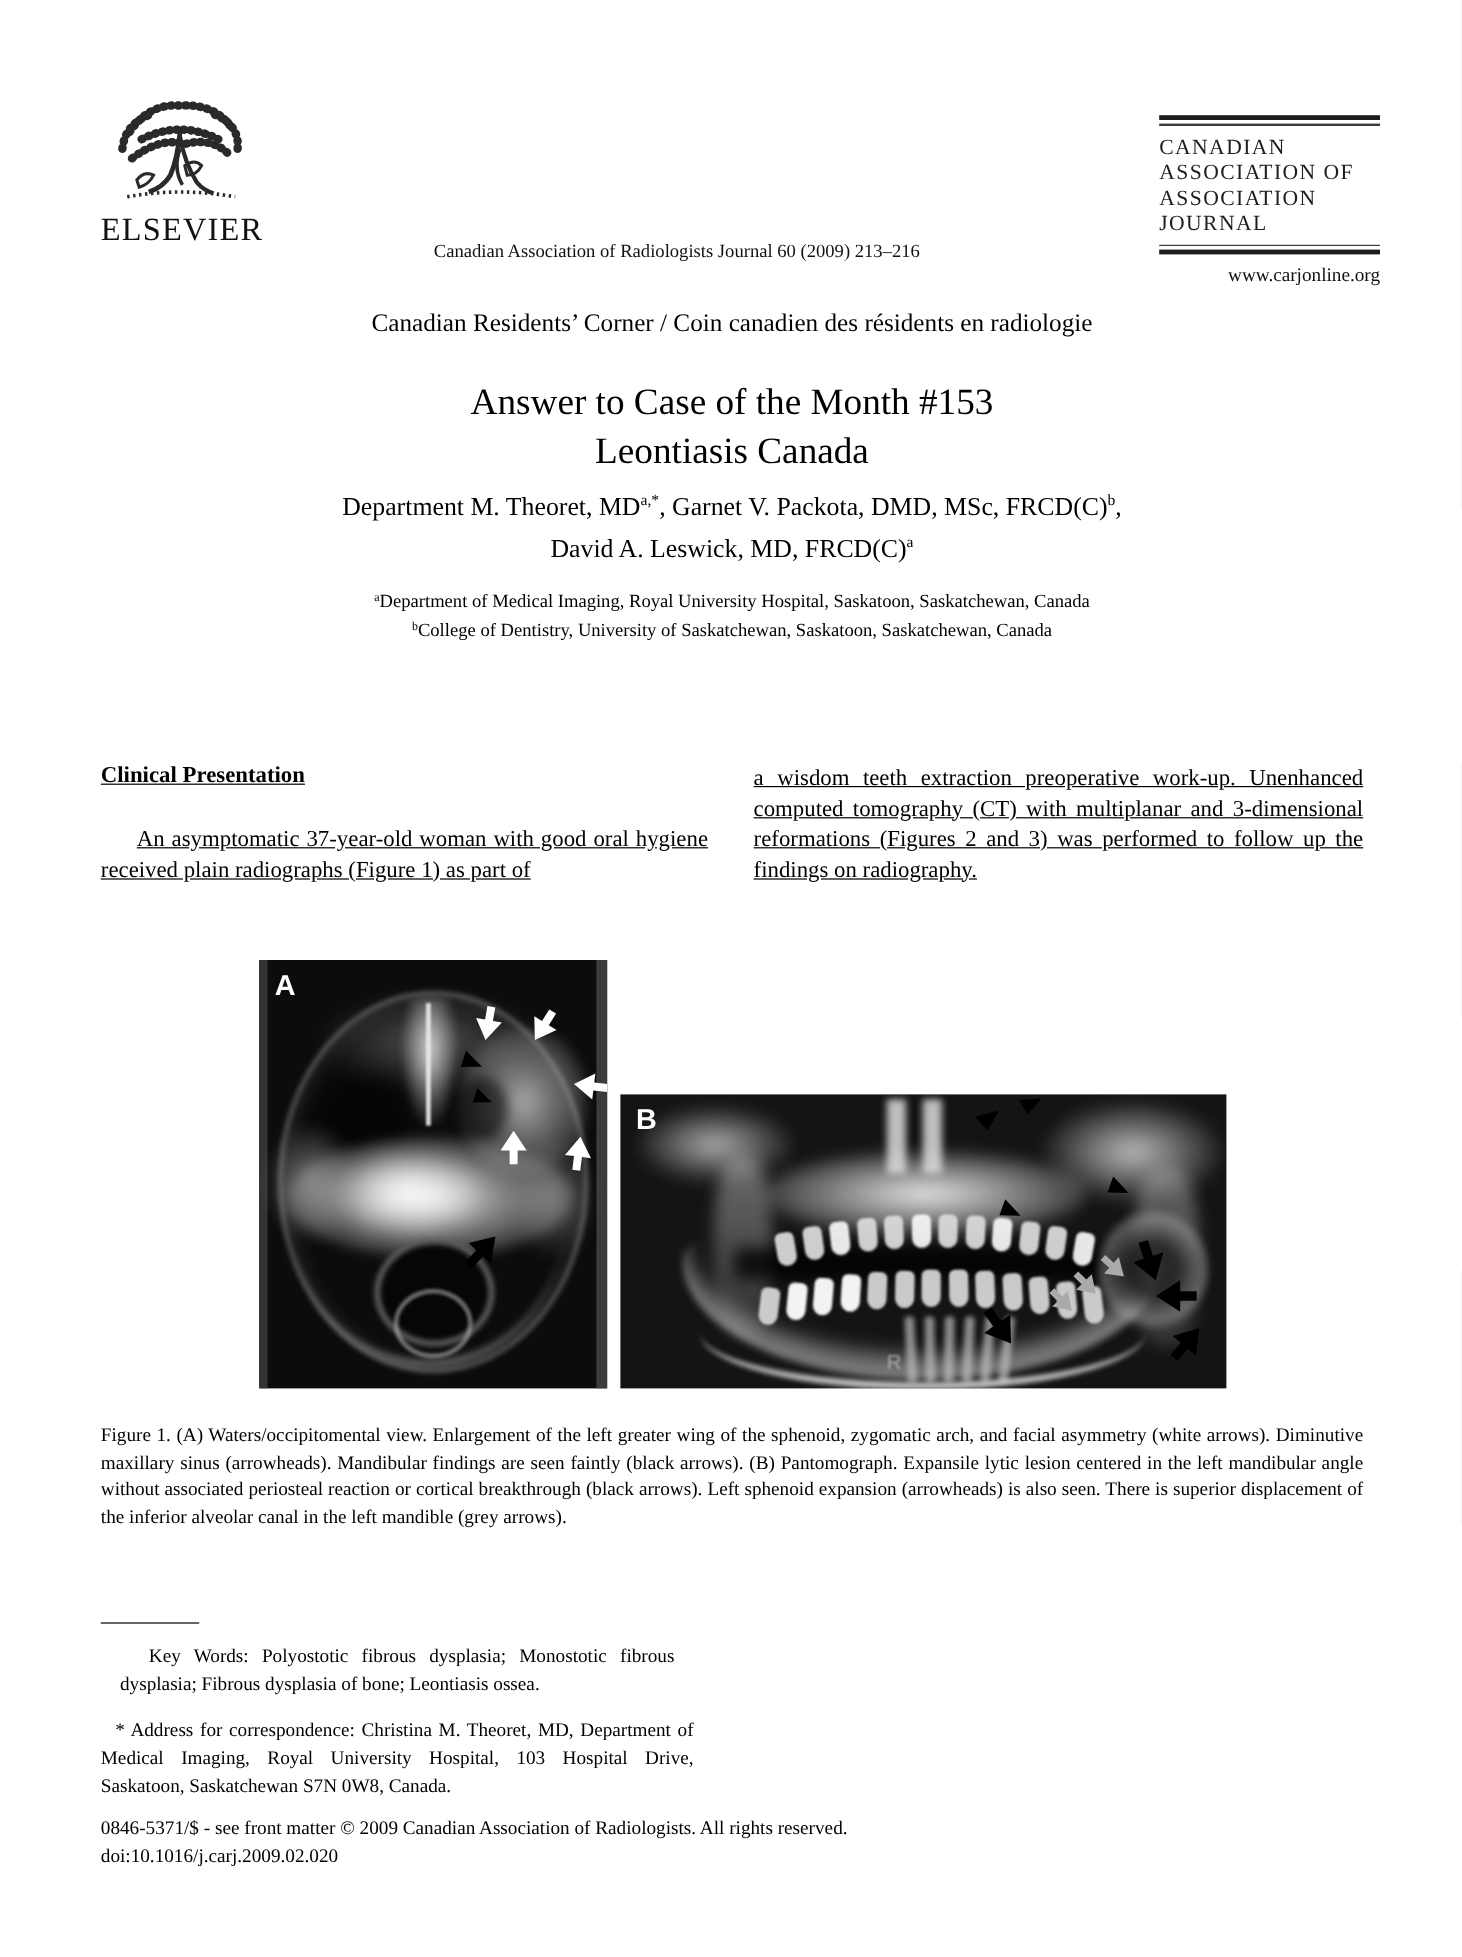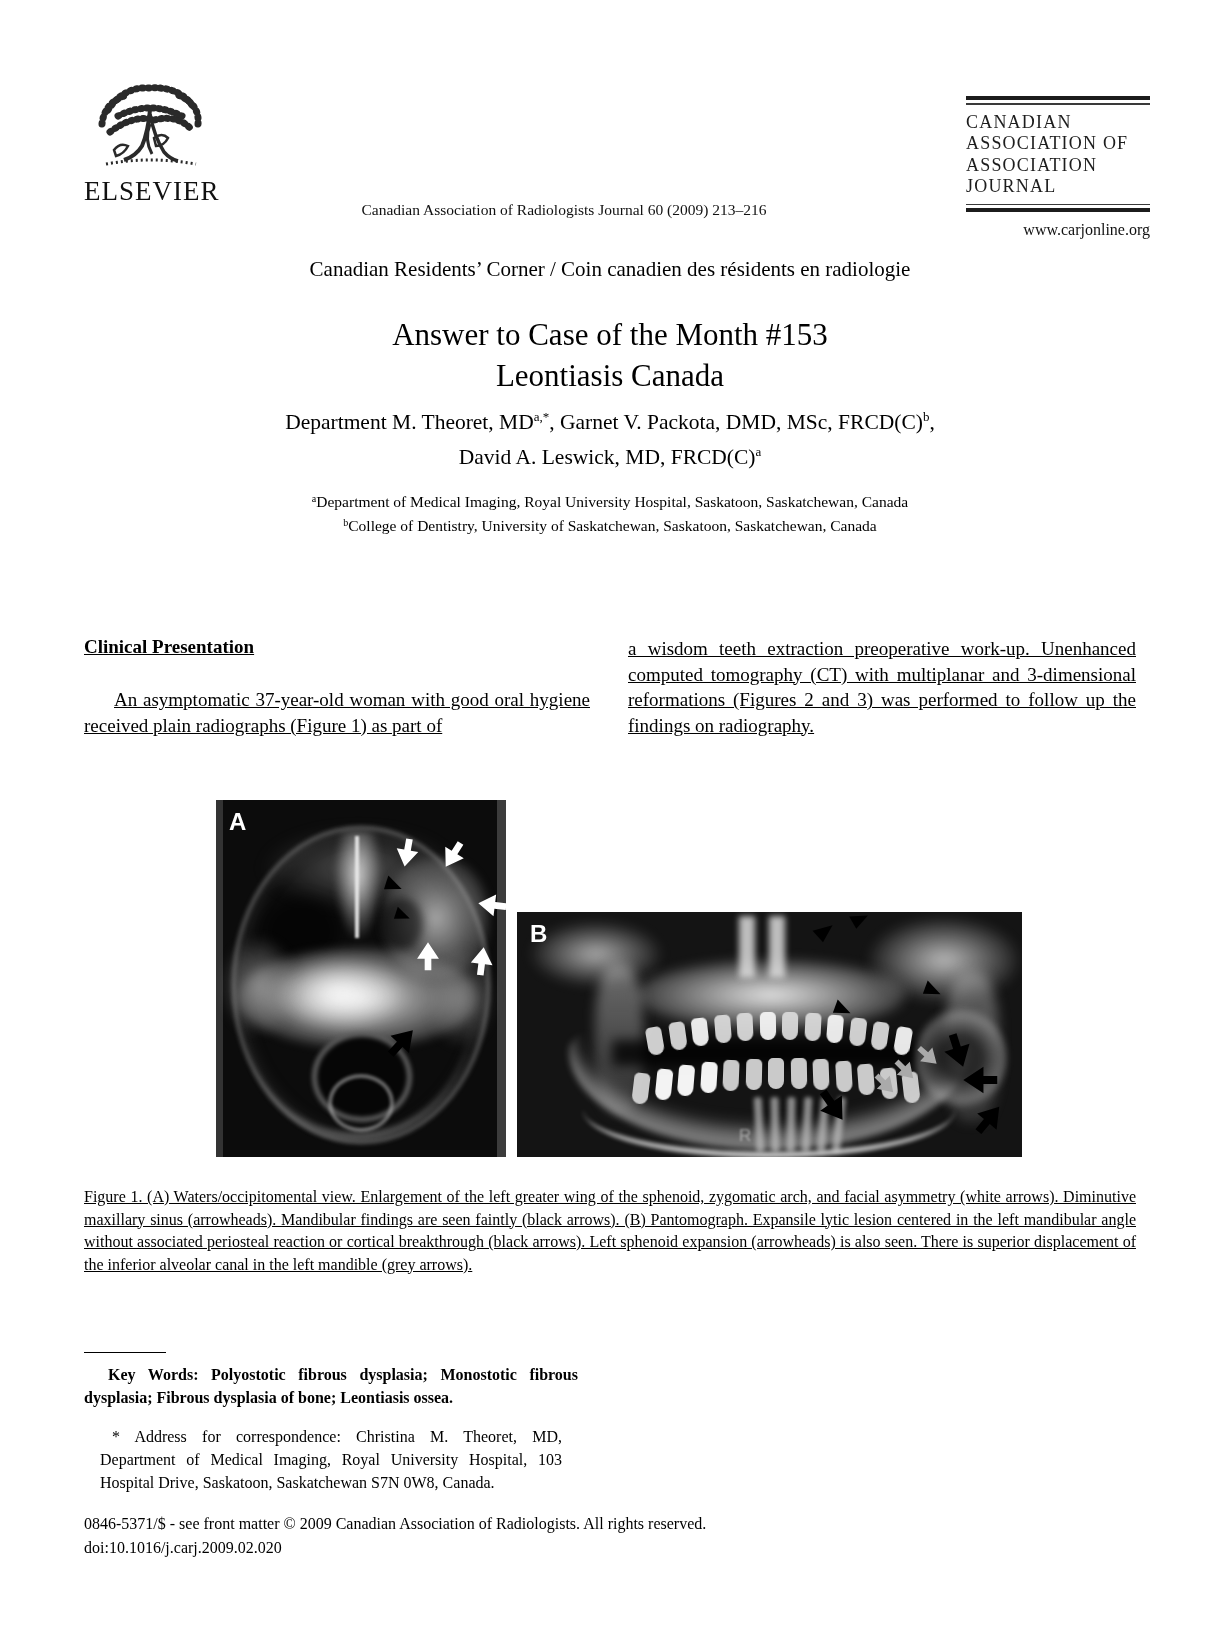--- a/index.html
+++ b/index.html
@@ -93,25 +93,25 @@
               background:linear-gradient(to bottom,rgba(175,175,175,.5),rgba(120,120,120,.3));filter:blur(6px);}
   .fb-mouth{left:95px;top:128px;width:330px;height:26px;background:rgba(0,0,0,.8);filter:blur(6px);z-index:5;}
   .fb-mandible{left:52px;top:96px;width:400px;height:142px;border-radius:45% 45% 52% 52% / 30% 30% 72% 72%;
                box-shadow:inset 0 -20px 16px rgba(205,205,205,.55);filter:blur(3px);}
   .fb-cortex{left:66px;top:150px;width:372px;height:90px;border-radius:50%;
              border-bottom:6px solid rgba(232,232,232,.85);filter:blur(2px);z-index:7;}
   .fb-lesion{left:398px;top:96px;width:92px;height:100px;border-radius:50%;
              background:radial-gradient(circle,rgba(35,35,35,.85) 30%,rgba(185,185,185,.4) 62%,transparent 78%);filter:blur(3px);z-index:8;}
 
   
-  .caption{left:84px;top:1170px;width:1052px;font-size:16px;line-height:22.5px;text-align:justify;text-decoration:underline;}
+  .caption{left:84px;top:1170px;width:1052px;font-size:16px;line-height:22.5px;text-align:justify;}
   .footnote{left:84px;top:1352px;width:494px;font-size:16px;line-height:23px;}
   .fn-rule{width:82px;border-top:1.5px solid #000;margin-bottom:10px;}
-  .keywords{font-weight:bold;text-align:justify;text-indent:24px;margin:0;}
-  .correspondence{margin:16px;text-indent:12px;text-align:justify;}
+  .keywords{font-weight:normal;text-align:justify;text-indent:24px;margin:16px;}
+  .correspondence{margin:0;text-indent:12px;text-align:justify;}
   .emailline{margin:0;text-indent:24px;}
   .emailline .em{font-style:italic;}
   .footer{left:84px;top:1512px;width:800px;font-size:16px;line-height:23.5px;}
 </style>
 </head>
 <body>
 
 <div class="page">
 
   <div class="abs logo-block">

